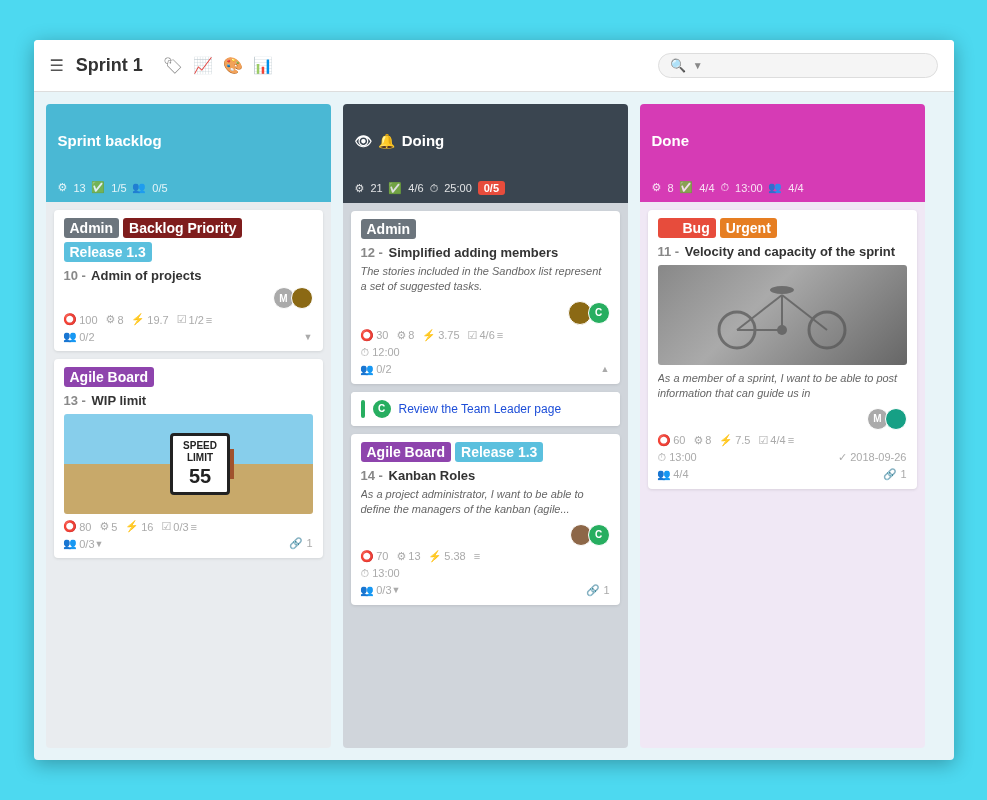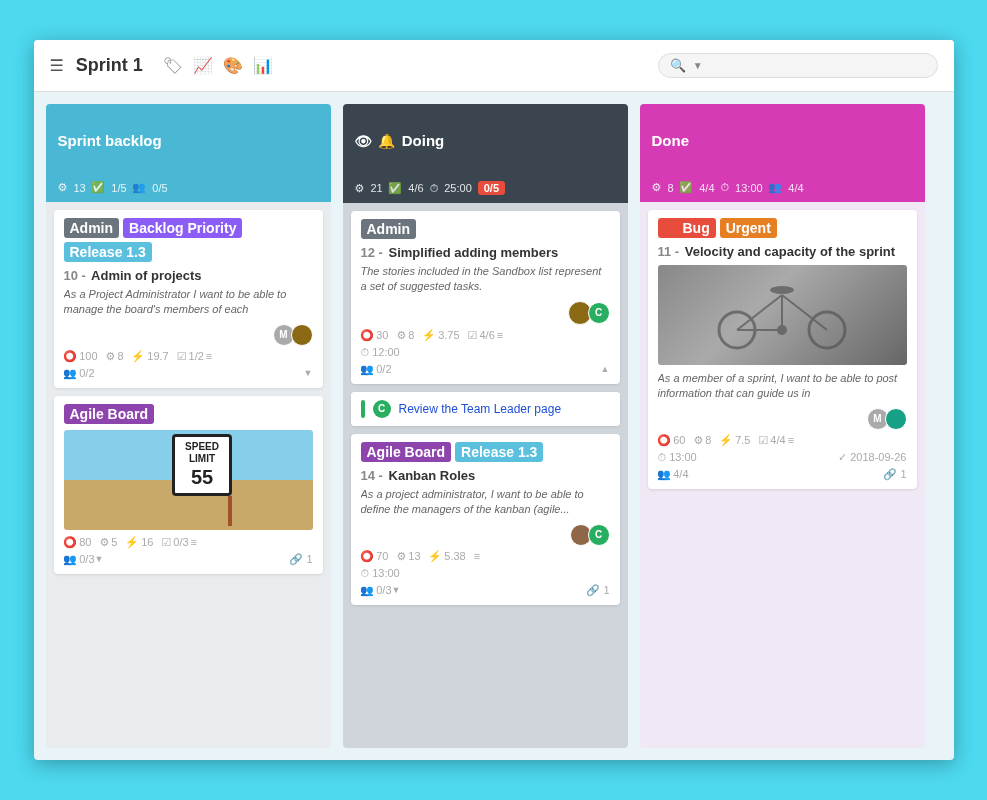--- a/index.html
+++ b/index.html
@@ -134,21 +134,21 @@
       margin-bottom: 6px;
     }
     .tag {
       font-size: 14px;
       padding: 2px 6px;
       border-radius: 3px;
       font-weight: bold;
       color: #fff;
     }
     .tag-admin { background: #6c757d; }
-    .tag-backlog { background: #8b5cf6; text-align: center; }
+    .tag-backlog { background: #7f1d1d; text-align: center; }
     .tag-release { background: #5bc0de; }
     .tag-bug { background: #e74c3c; padding-left: 25px; }
     .tag-urgent { background: #e67e22; }
     .tag-agile { background: #8e44ad; }
     .tag-release13 { background: #5bc0de; }
     .card-title {
       font-size: 13px;
       font-weight: bold;
       color: #333;
       margin-bottom: 4px;
@@ -218,22 +218,21 @@
       display: flex;
       align-items: center;
       justify-content: center;
     }
     .card-image-speedlimit {
       background: linear-gradient(180deg, #87CEEB 0%, #87CEEB 50%, #c8a96a 50%, #c8a96a 100%);
       position: relative;
     }
     .sign-post {
       display: flex;
-      flex-direction: column;
-      align-items: flex-end;
+      align-items: center;
       margin-left: 28px;
     }
     .sign {
       background: #fff;
       border: 3px solid #222;
       border-radius: 4px;
       padding: 4px 10px;
       text-align: center;
       font-size: 10px;
       font-weight: bold;
@@ -365,21 +364,20 @@
         <div class="card">
           <div class="card-tags">
             <span class="tag tag-admin">Admin</span>
             <span class="tag tag-backlog">Backlog Priority</span>
             <span class="tag tag-release">Release 1.3</span>
           </div>
           <div class="card-title">
             <span class="card-title-num">10 -</span>
             <span>Admin of projects</span>
           </div>
-          <div class="card-desc">As a Project Administrator  I want to be able to manage the board's members of each</div>
           <div class="card-footer">
             <div></div>
             <div class="card-avatars">
               <div class="avatar avatar-gray">M</div>
               <div class="avatar" style="background:#8B6914;"></div>
             </div>
           </div>
           <div class="card-bottom-row">
             <div class="card-meta">
               <span class="meta-item">⭕ <span>100</span></span>
@@ -390,20 +388,24 @@
           </div>
           <div class="card-bottom-row">
             <span class="team-stat">👥 <span>0/2</span></span>
             <span class="dropdown-arrow">▼</span>
           </div>
         </div>
 
         <div class="card">
           <div class="card-tags">
             <span class="tag tag-agile">Agile Board</span>
+          </div>
+          <div class="card-title">
+            <span class="card-title-num">13 -</span>
+            <span>WIP limit</span>
           </div>
           <div class="card-image card-image-speedlimit">
             <div class="sign-post">
               <div class="sign">
                 <div>SPEED</div>
                 <div>LIMIT</div>
                 <div class="sign-num">55</div>
               </div>
               <div class="post"></div>
             </div>

